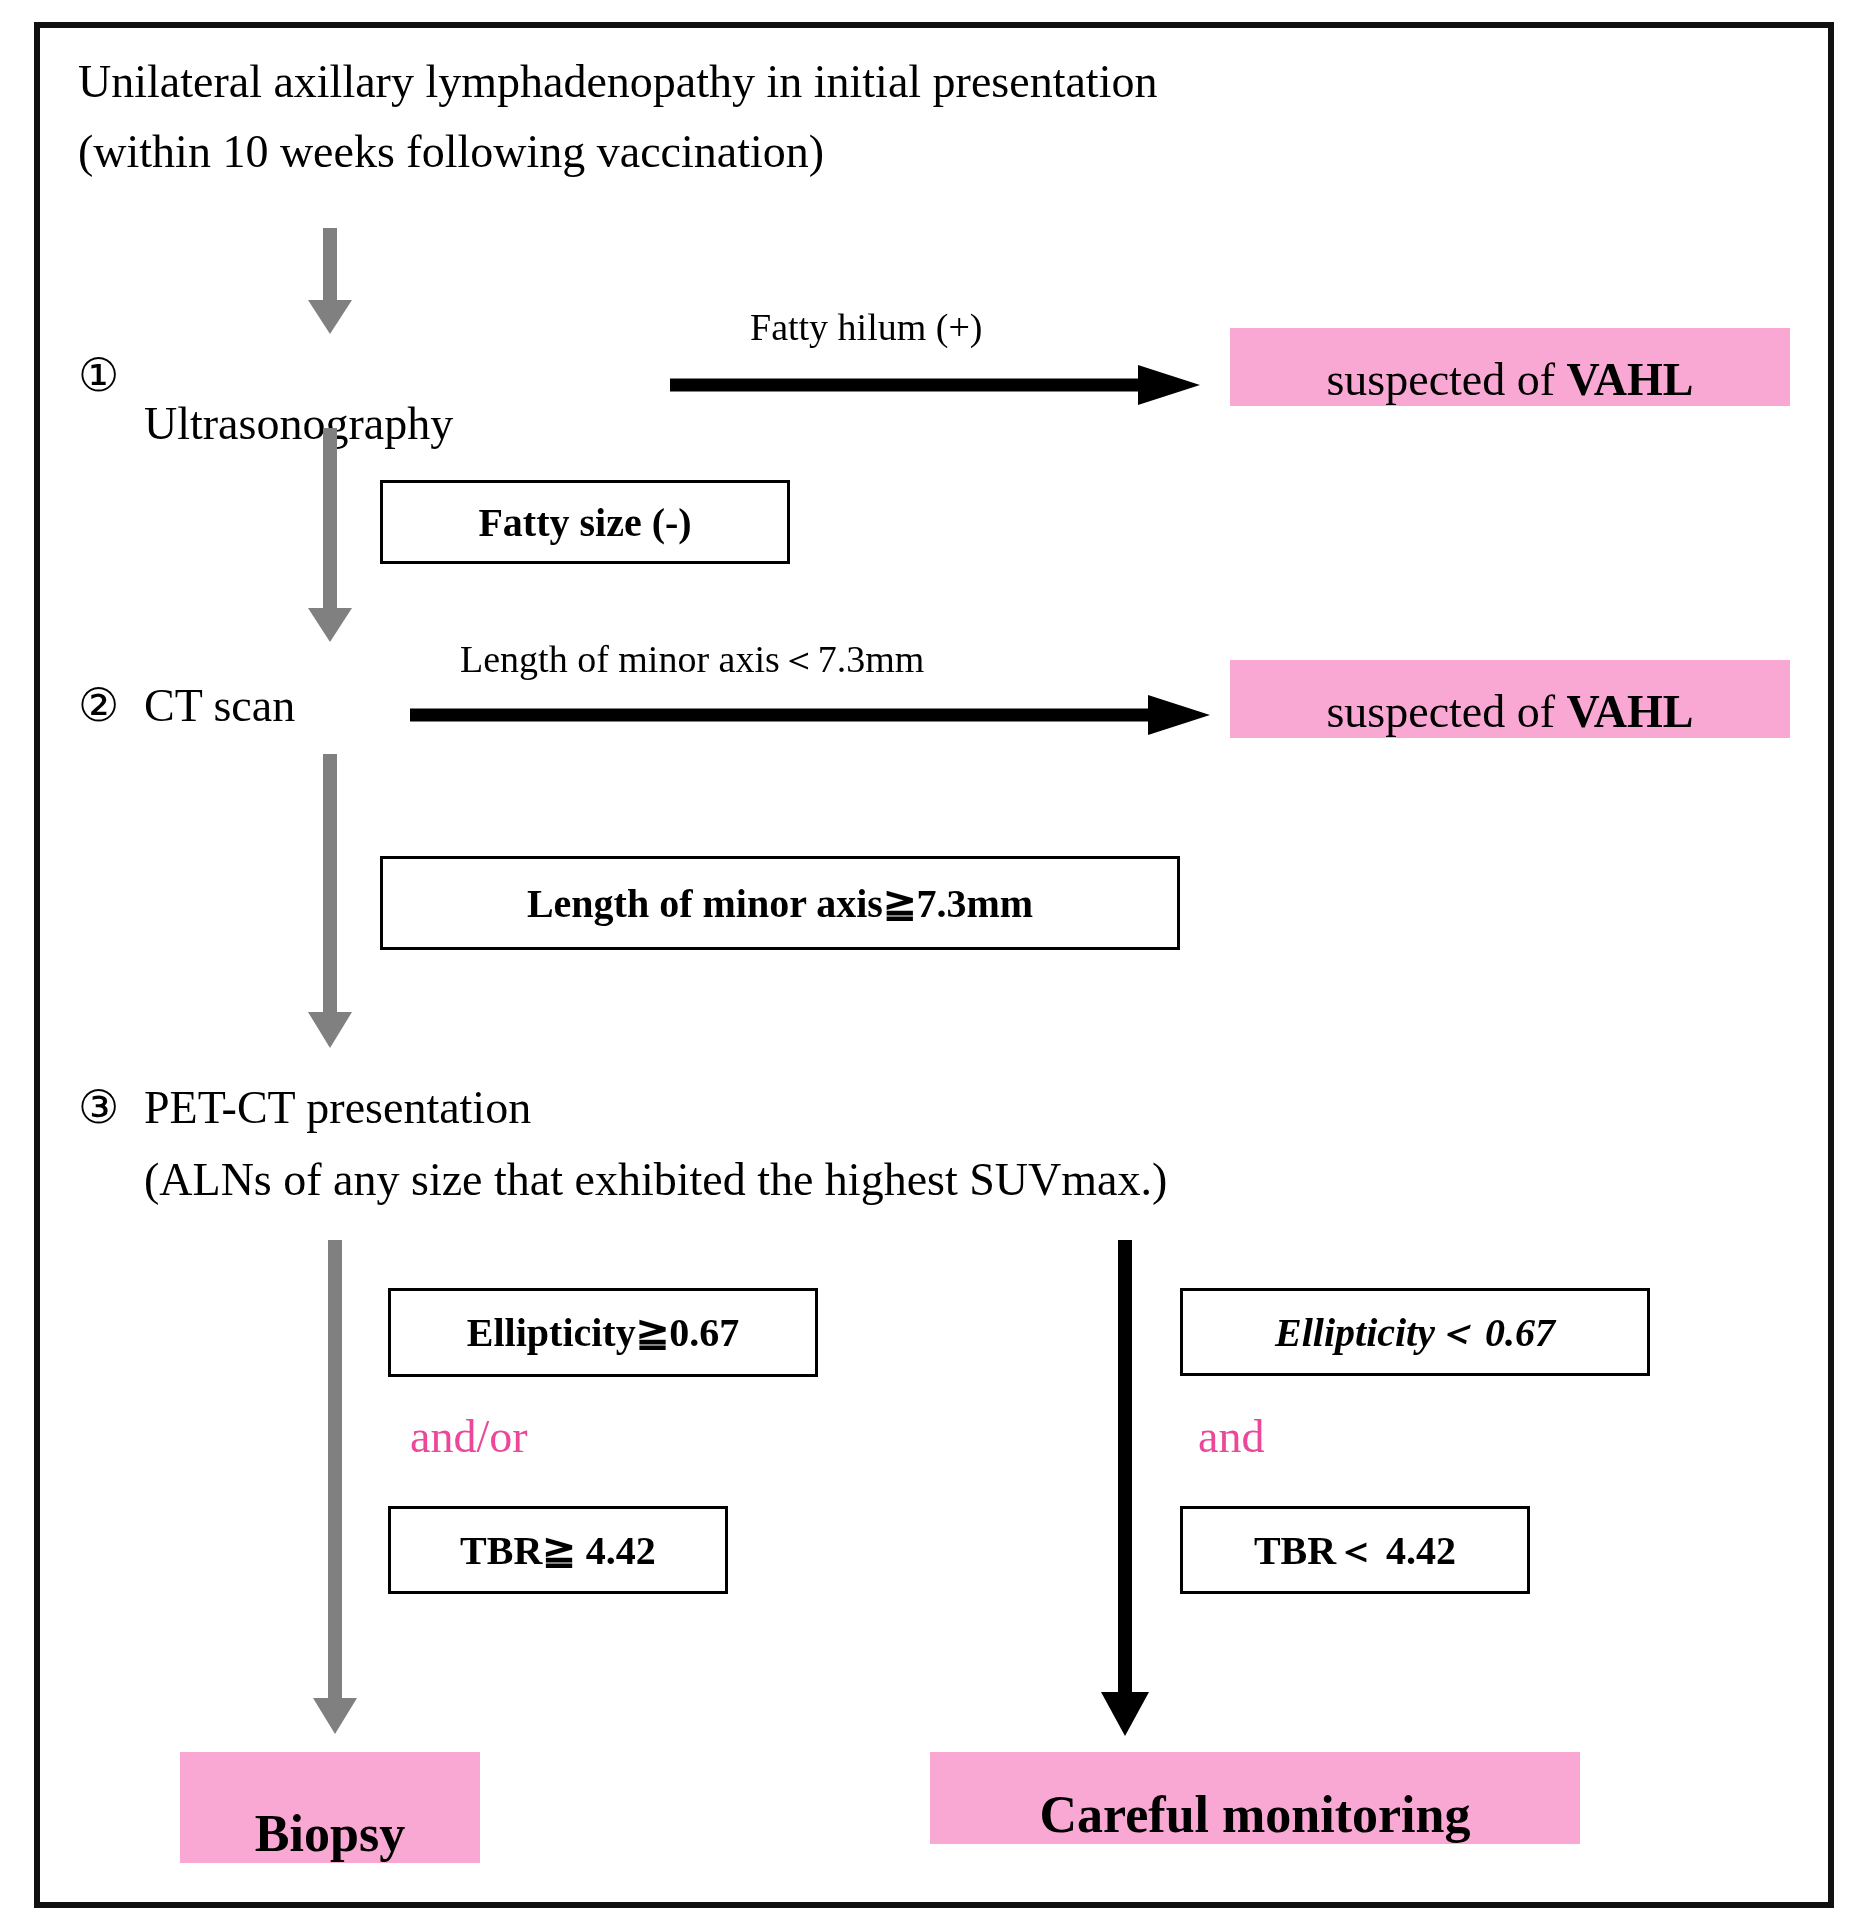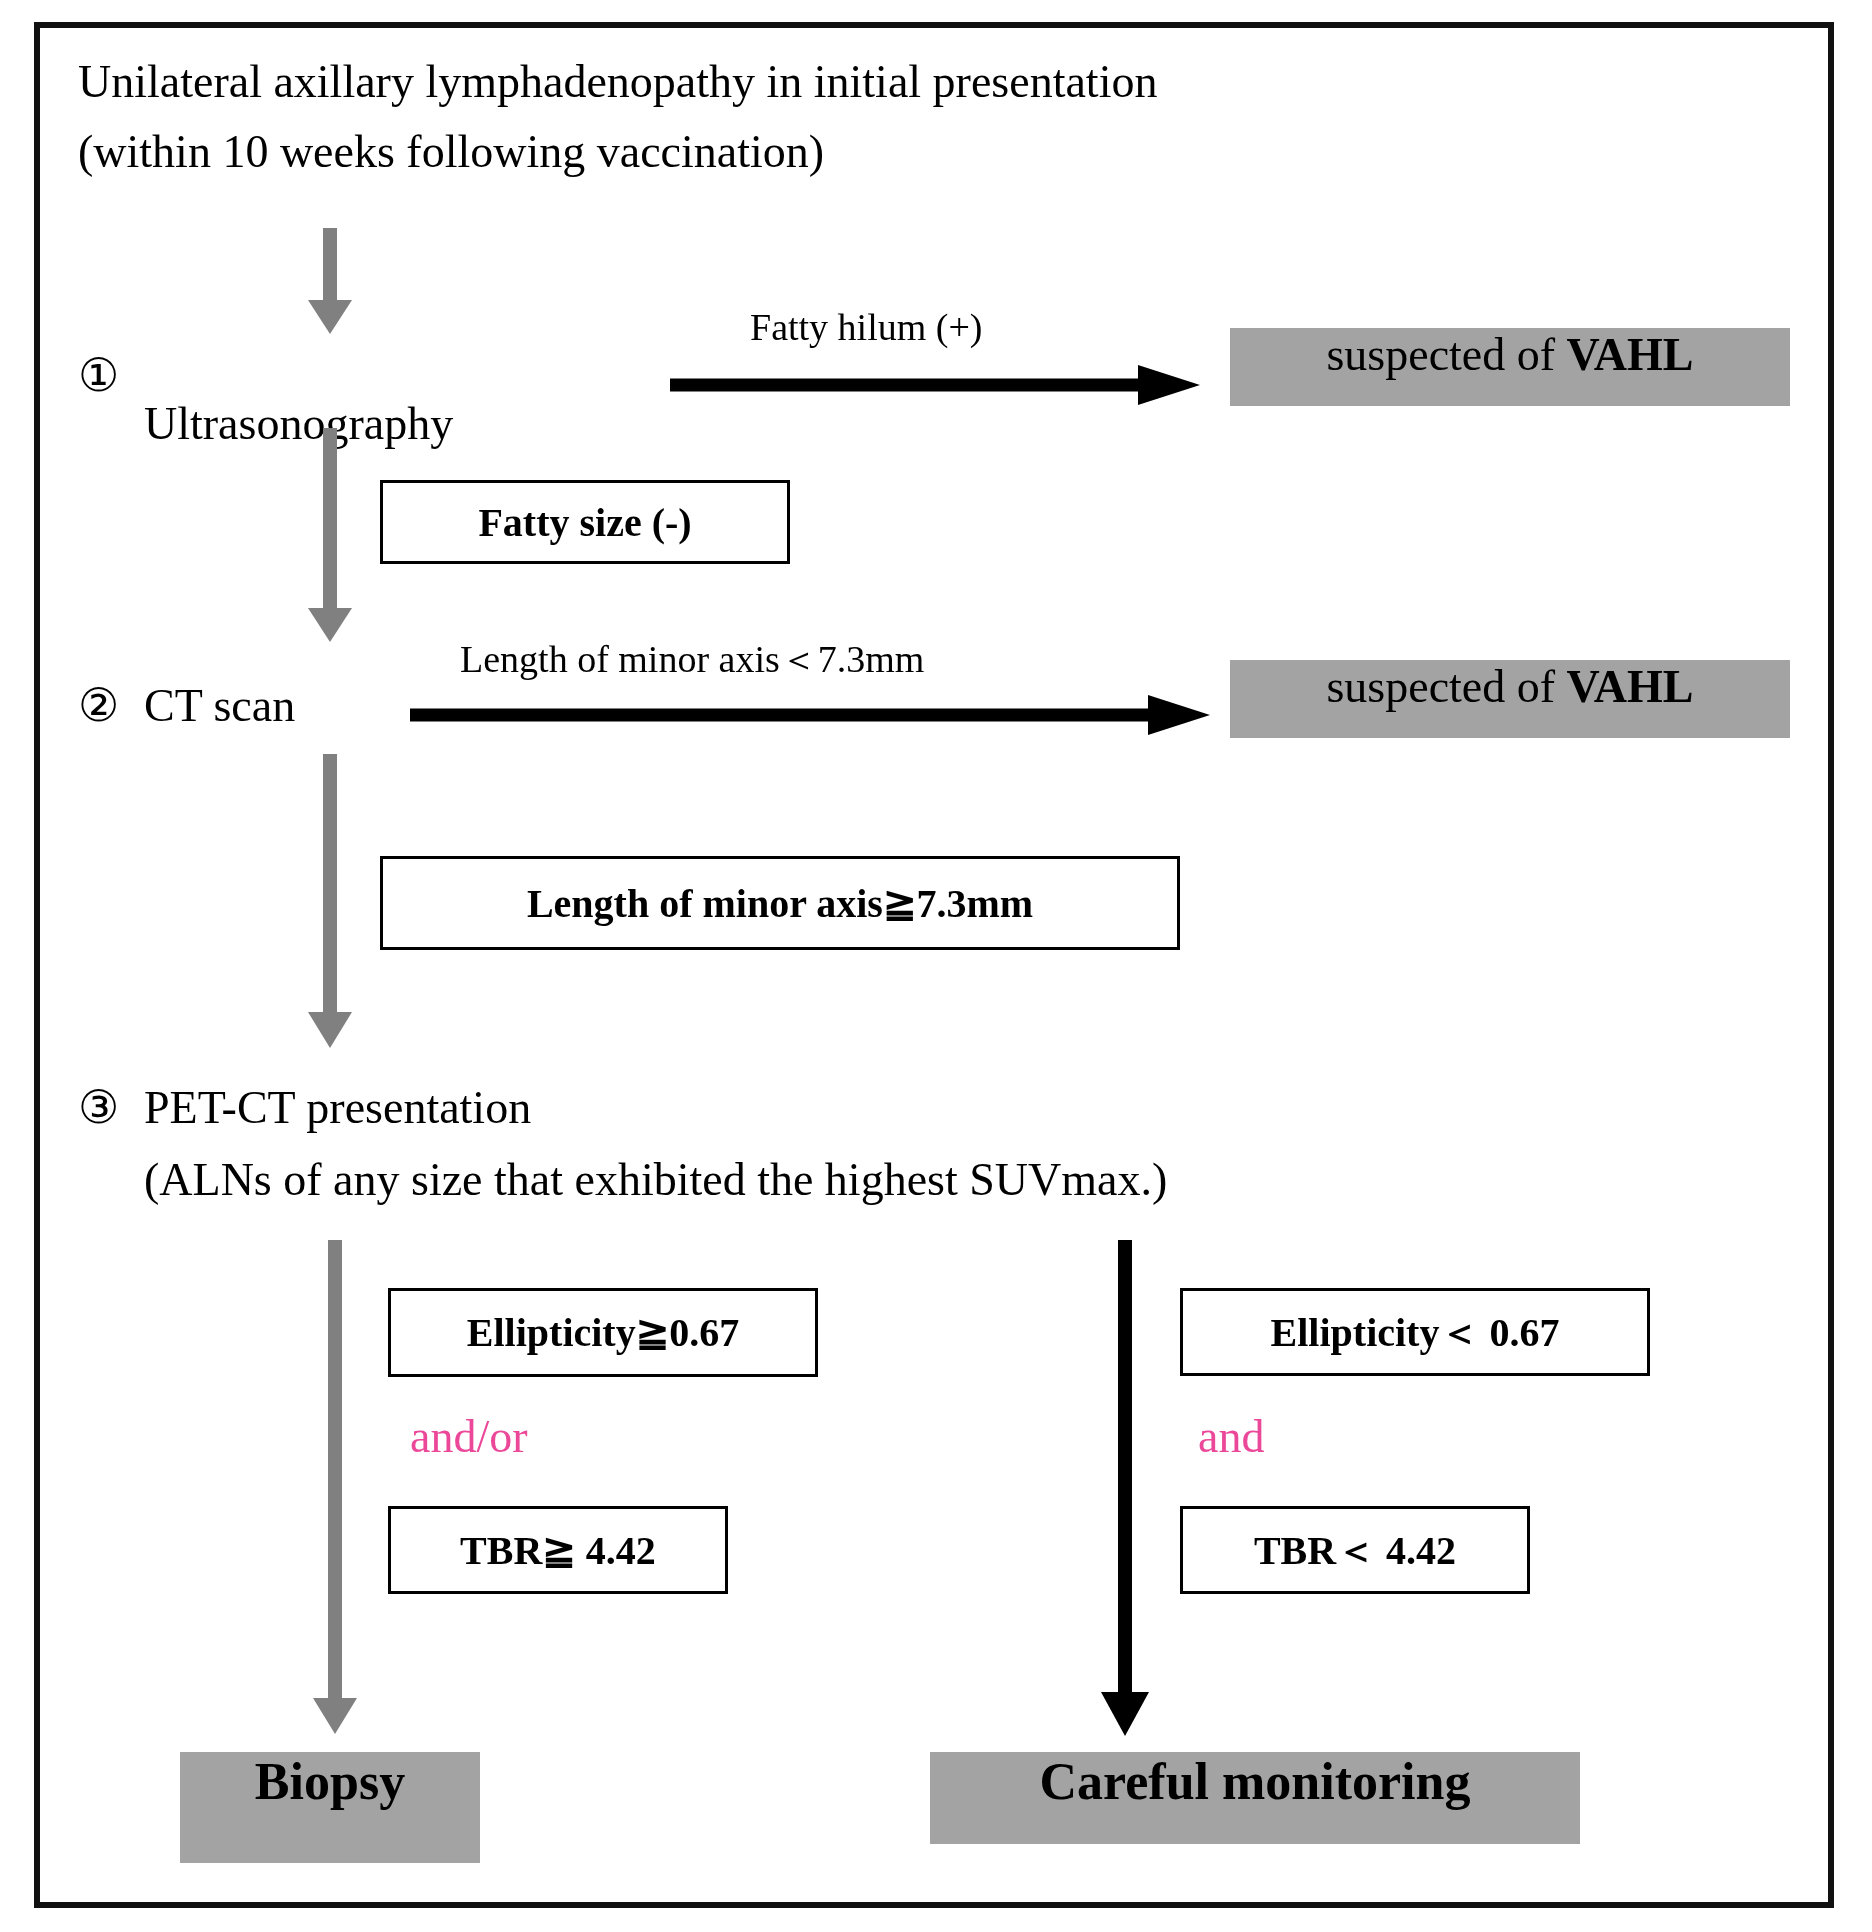--- a/index.html
+++ b/index.html
@@ -53,25 +53,25 @@
     font-size: 40px;
     color: #000000;
     display: flex;
     align-items: center;
     justify-content: center;
     box-sizing: border-box;
     white-space: pre;
   }
   .gray-box {
     position: absolute;
-    background: #a3a3a3;
+    background: #f9a8d4;
     color: #000000;
     font-size: 46px;
     display: flex;
-    align-items: flex-start;
+    align-items: flex-end;
     justify-content: center;
     box-sizing: border-box;
     white-space: pre;
   }
   .gray-box b { font-weight: bold; }
   .gray-box.result {
     font-weight: normal;
   }
   .gray-box.terminal {
     font-weight: bold;
@@ -154,21 +154,21 @@
       <line x1="30" y1="0" x2="30" y2="456" stroke="#000000" stroke-width="14"></line>
       <polygon points="6,452 54,452 30,496" fill="#000000"></polygon>
     </svg>
 
     <div class="boxed" style="left:348px; top:1260px; width:430px; height:89px;">Ellipticity≧0.67</div>
 
     <div class="plain-word" style="left:370px; top:1382px;">and/or</div>
 
     <div class="boxed" style="left:348px; top:1478px; width:340px; height:88px;">TBR≧ 4.42</div>
 
-    <div class="boxed" style="left:1140px; top:1260px; width:470px; height:88px;">Ellipticity＜ 0.67</div>
+    <div class="boxed" style="left:1140px; top:1260px; width:470px; height:88px;font-style:italic;">Ellipticity＜ 0.67</div>
 
     <div class="plain-word" style="left:1158px; top:1382px;">and</div>
 
     <div class="boxed" style="left:1140px; top:1478px; width:350px; height:88px;">TBR＜ 4.42</div>
 
     <div class="gray-box terminal" style="left:140px; top:1724px; width:300px; height:111px;">Biopsy</div>
 
     <div class="gray-box terminal" style="left:890px; top:1724px; width:650px; height:92px;">Careful monitoring</div>
 
   </div>

